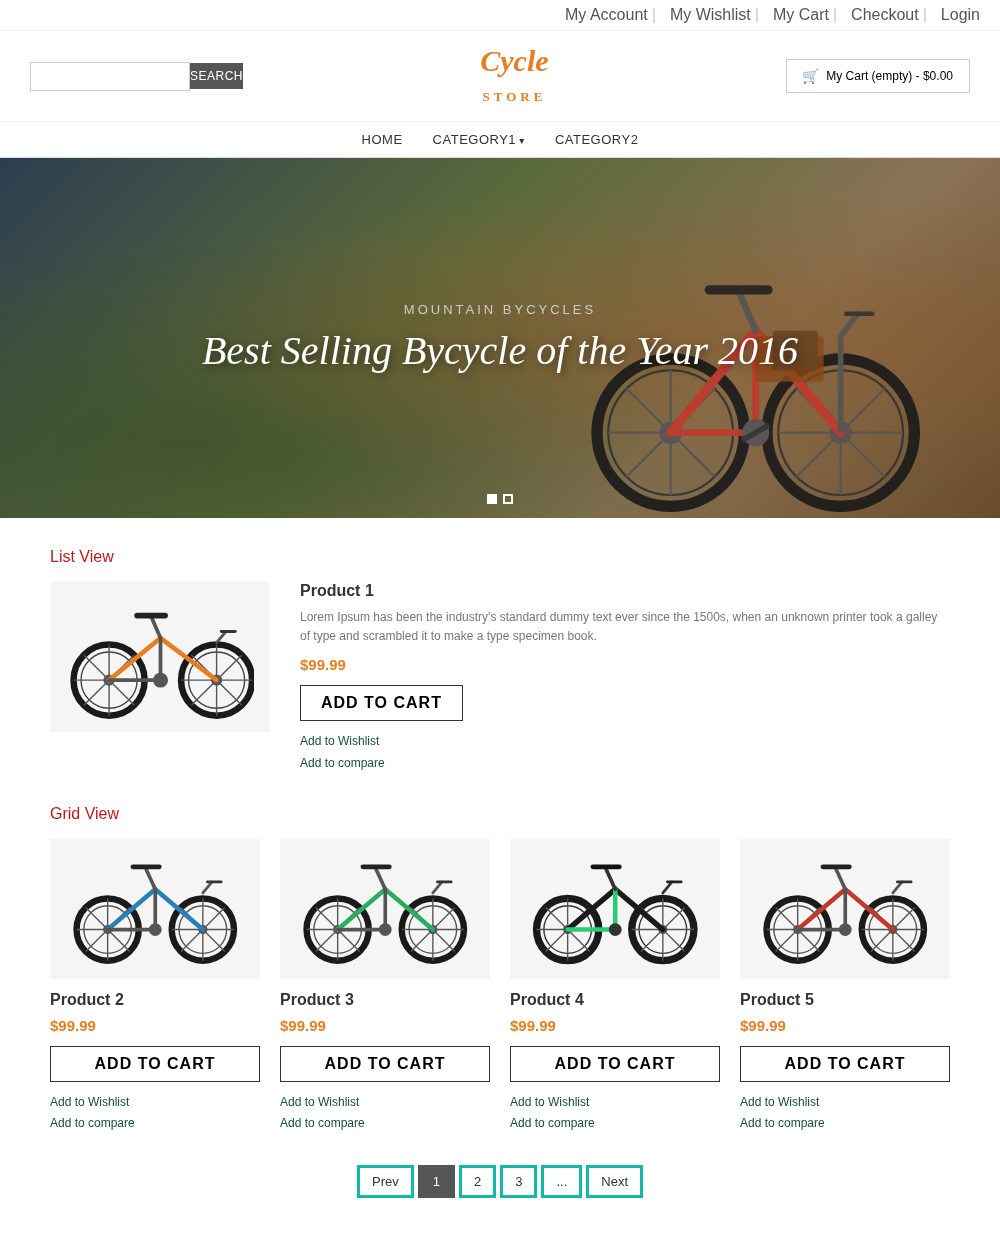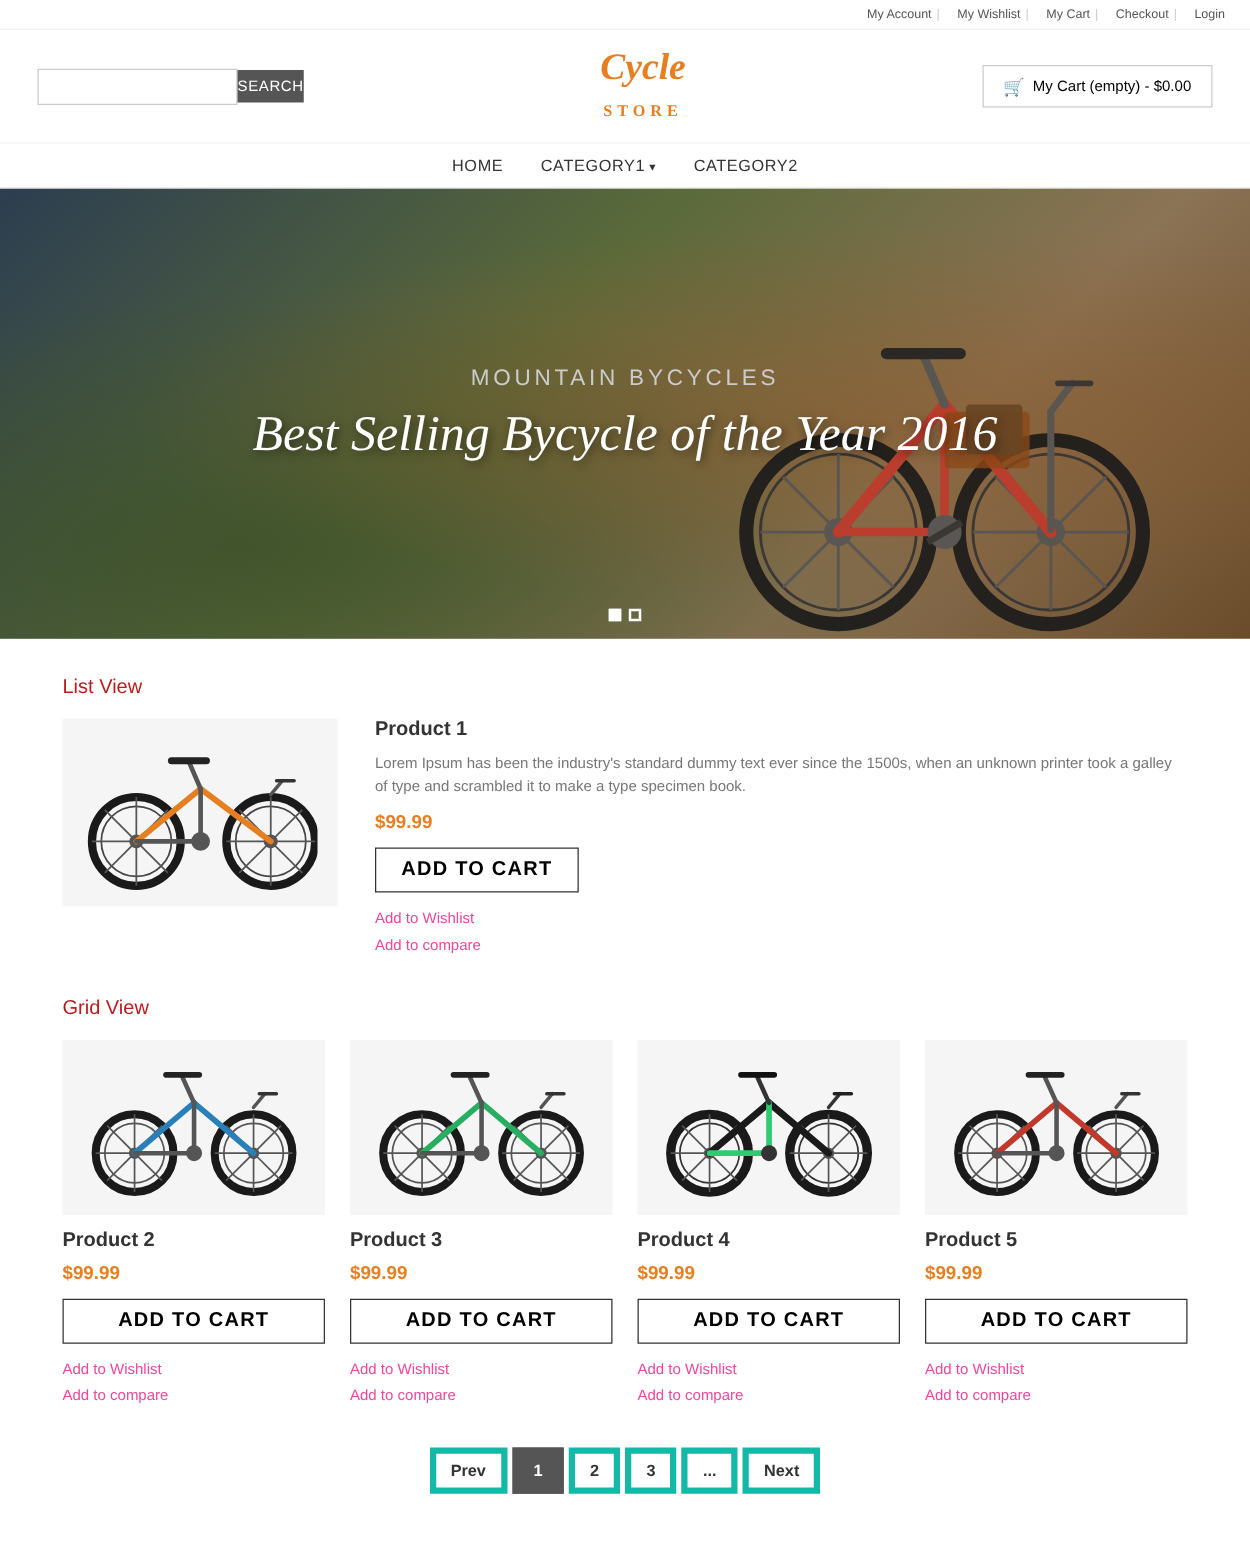--- a/index.html
+++ b/index.html
@@ -3,21 +3,21 @@
   <meta charset="utf-8">
   <style>
     * { box-sizing: border-box; margin: 0; padding: 0; }
     body { font-family: Arial, sans-serif; font-size: 14px; color: #333; background: #fff; }
 
     
     .top-bar {
       display: flex;
       justify-content: flex-end;
       padding: 6px 20px;
-      font-size: 10px;
+      font-size: 16px;
       color: #555;
       border-bottom: 1px solid #eee;
     }
     .top-bar a {
       color: #555;
       text-decoration: none;
       margin-left: 10px;
     }
     .top-bar a:first-child { margin-left: 0; }
     .top-bar span { margin: 0 4px; color: #ccc; }
@@ -124,21 +124,21 @@
       width: 100%;
       opacity: 0.9;
     }
     .hero-text {
       position: relative;
       z-index: 2;
       text-align: center;
       color: #fff;
     }
     .hero-subtitle {
-      font-size: 18px;
+      font-size: 13px;
       letter-spacing: 3px;
       text-transform: uppercase;
       color: #ccc;
       margin-bottom: 10px;
     }
     .hero-title {
       font-size: 40px;
       font-family: Georgia, 'Times New Roman', serif;
       font-style: italic;
       line-height: 1.2;
@@ -213,21 +213,21 @@
       font-size: 16px;
       letter-spacing: 1px;
       text-transform: uppercase;
       cursor: pointer;
       font-weight: bold;
       margin-bottom: 10px;
     }
     .product-actions a {
       display: block;
       font-size: 12px;
-      color: #ec4899;
+      color: #14532d;
       text-decoration: none;
       line-height: 1.8;
     }
 
     
     .grid-view {
       display: grid;
       grid-template-columns: repeat(4, 1fr);
       gap: 20px;
       margin-bottom: 30px;
@@ -251,27 +251,26 @@
 
     
     .pagination {
       display: flex;
       justify-content: center;
       align-items: center;
       gap: 4px;
       margin: 20px 0 10px;
     }
     .page-btn {
-      border: 5px solid #14b8a6;
+      border: 3px solid #14b8a6;
       background: #fff;
       padding: 6px 12px;
       font-size: 13px;
       cursor: pointer;
       color: #333;
-      font-weight: bold;
     }
     .page-btn.active { background: #555; color: #fff; border-color: #555; }
 
     
     .footer {
       background: #3a3a3a;
       color: #aaa;
       text-align: center;
       padding: 30px 20px 20px;
       margin-top: 30px;

